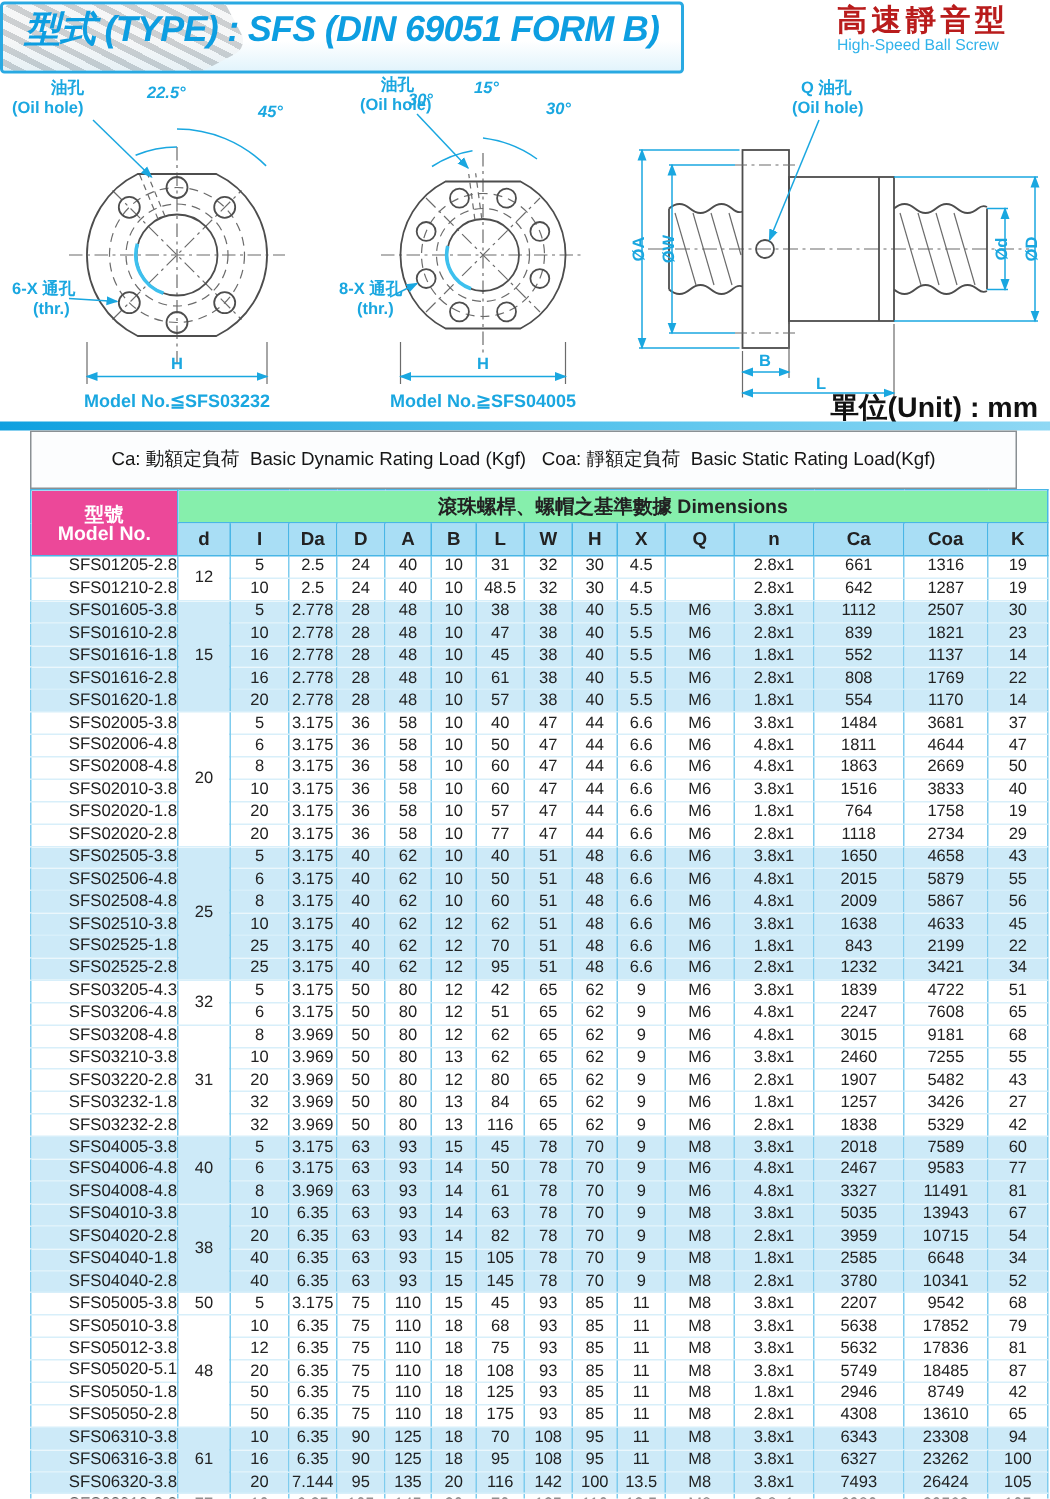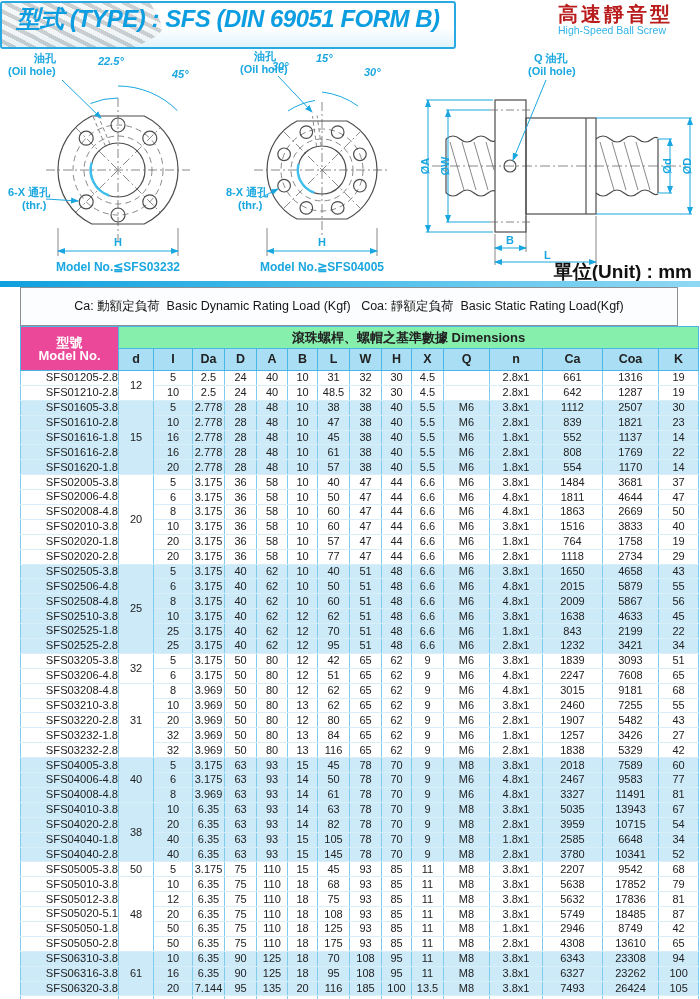--- a/index.html
+++ b/index.html
@@ -581,35 +581,35 @@
         <td>51</td>
         <td>48</td>
         <td>6.6</td>
         <td>M6</td>
         <td>2.8x1</td>
         <td>1232</td>
         <td>3421</td>
         <td>34</td>
       </tr>
       <tr>
-        <td class="model">SFS03205-3.8</td>
+        <td class="model">SFS03205-4.3</td>
         <td rowspan="2">32</td>
         <td>5</td>
         <td>3.175</td>
         <td>50</td>
         <td>80</td>
         <td>12</td>
         <td>42</td>
         <td>65</td>
         <td>62</td>
         <td>9</td>
         <td>M6</td>
         <td>3.8x1</td>
         <td>1839</td>
-        <td>3093</td>
+        <td>4722</td>
         <td>51</td>
       </tr>
       <tr>
         <td class="model">SFS03206-4.8</td>
         <td>6</td>
         <td>3.175</td>
         <td>50</td>
         <td>80</td>
         <td>12</td>
         <td>51</td>
@@ -969,21 +969,21 @@
         <td>100</td>
       </tr>
       <tr class="shade">
         <td class="model">SFS06320-3.8</td>
         <td>20</td>
         <td>7.144</td>
         <td>95</td>
         <td>135</td>
         <td>20</td>
         <td>116</td>
-        <td>185</td>
+        <td>142</td>
         <td>100</td>
         <td>13.5</td>
         <td>M8</td>
         <td>3.8x1</td>
         <td>7493</td>
         <td>26424</td>
         <td>105</td>
       </tr>
       <tr>
         <td class="model">SFS08010-3.8</td>

